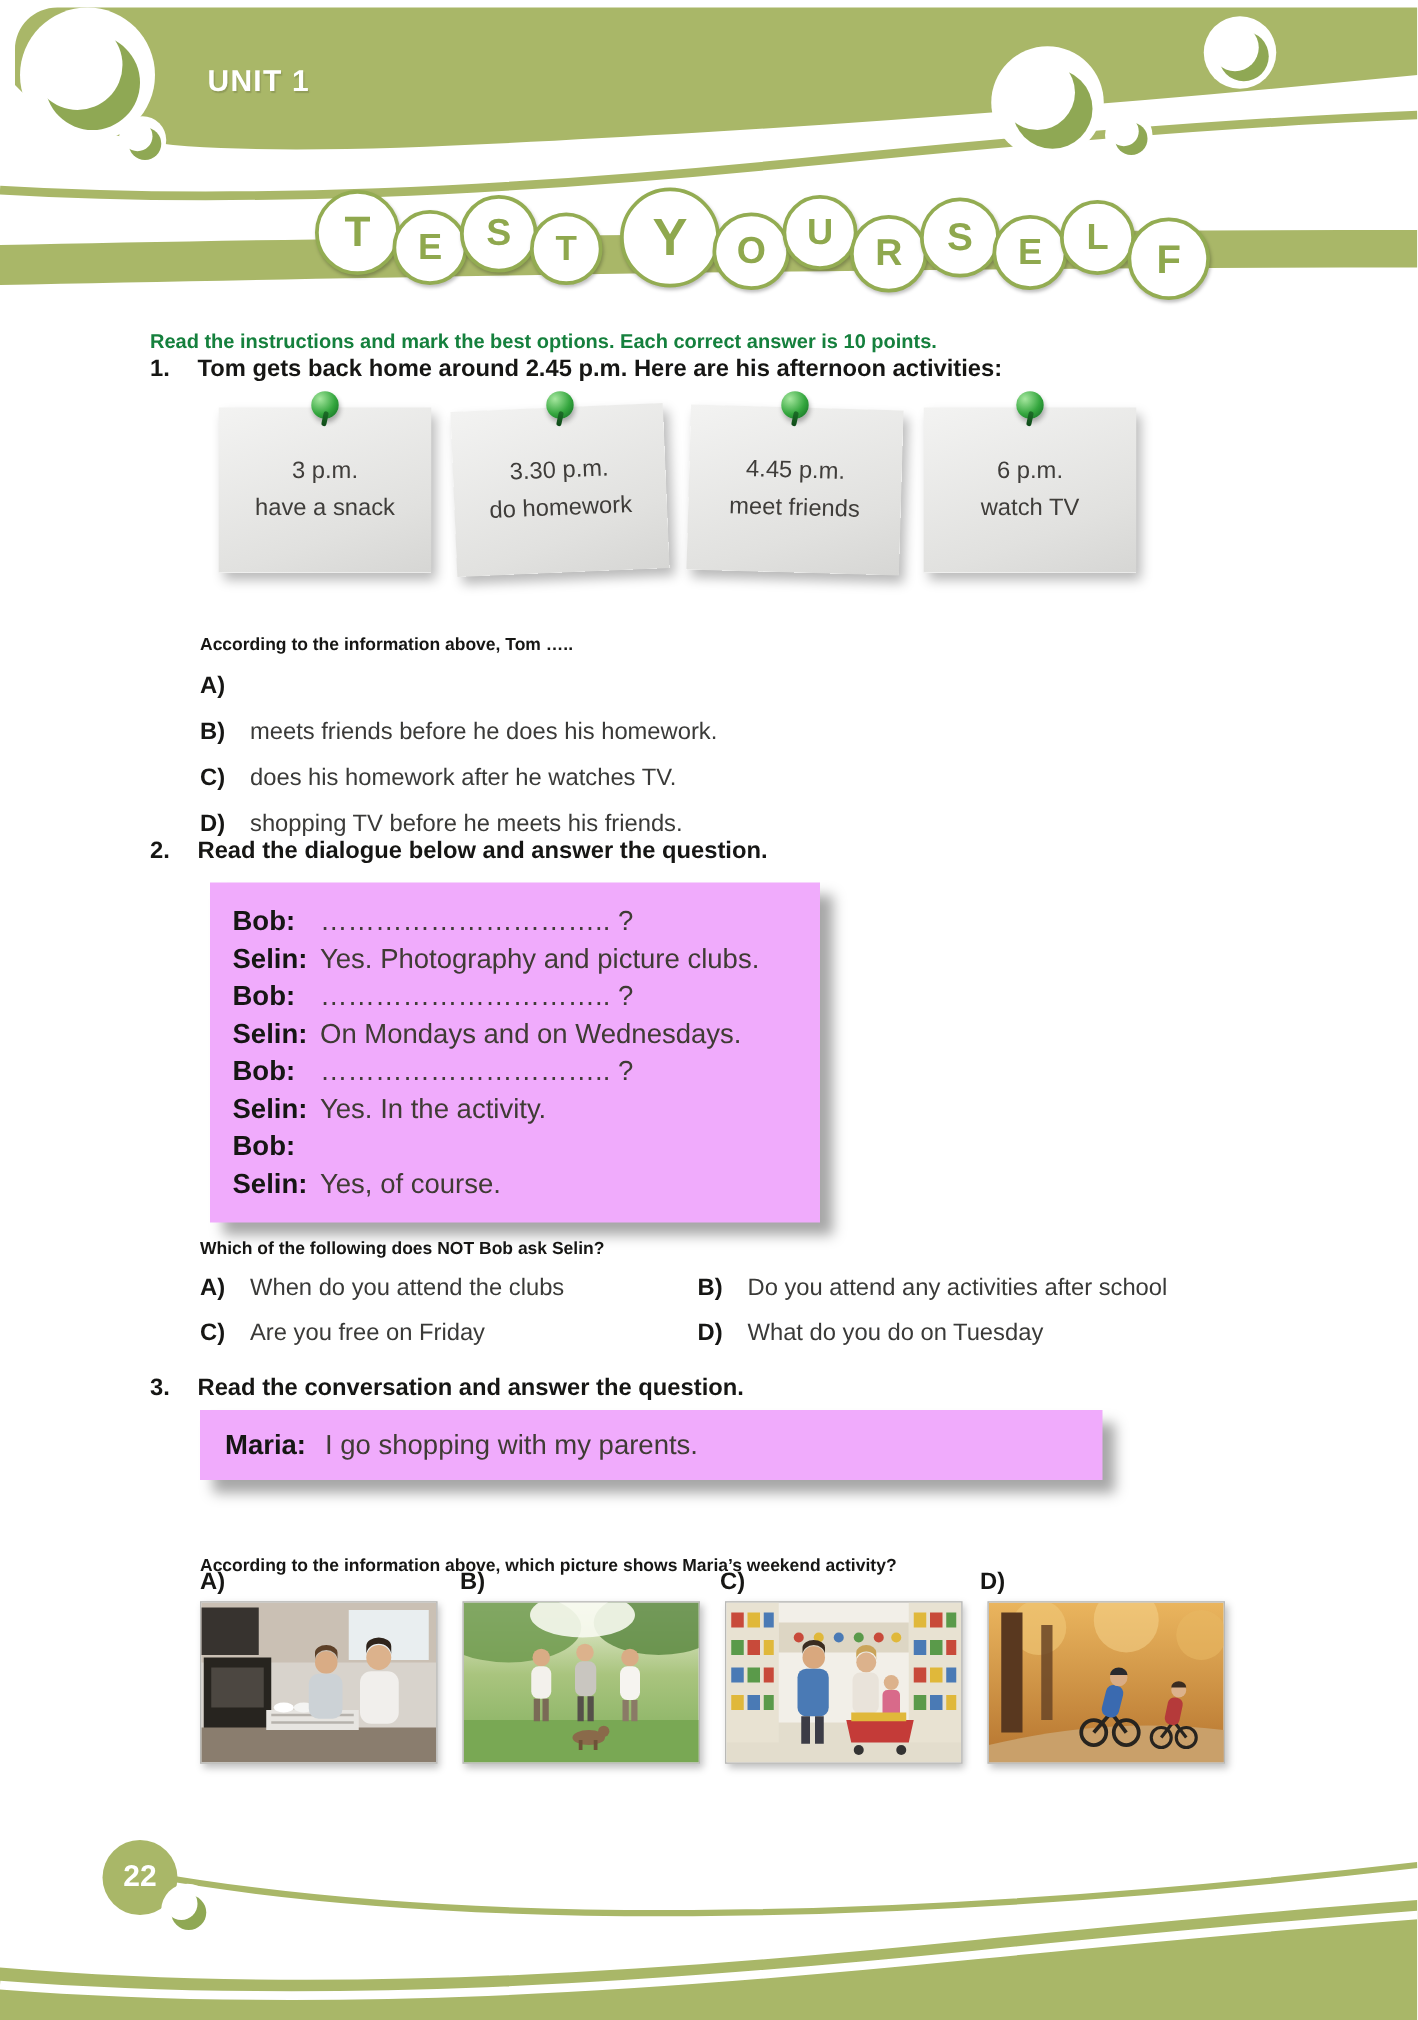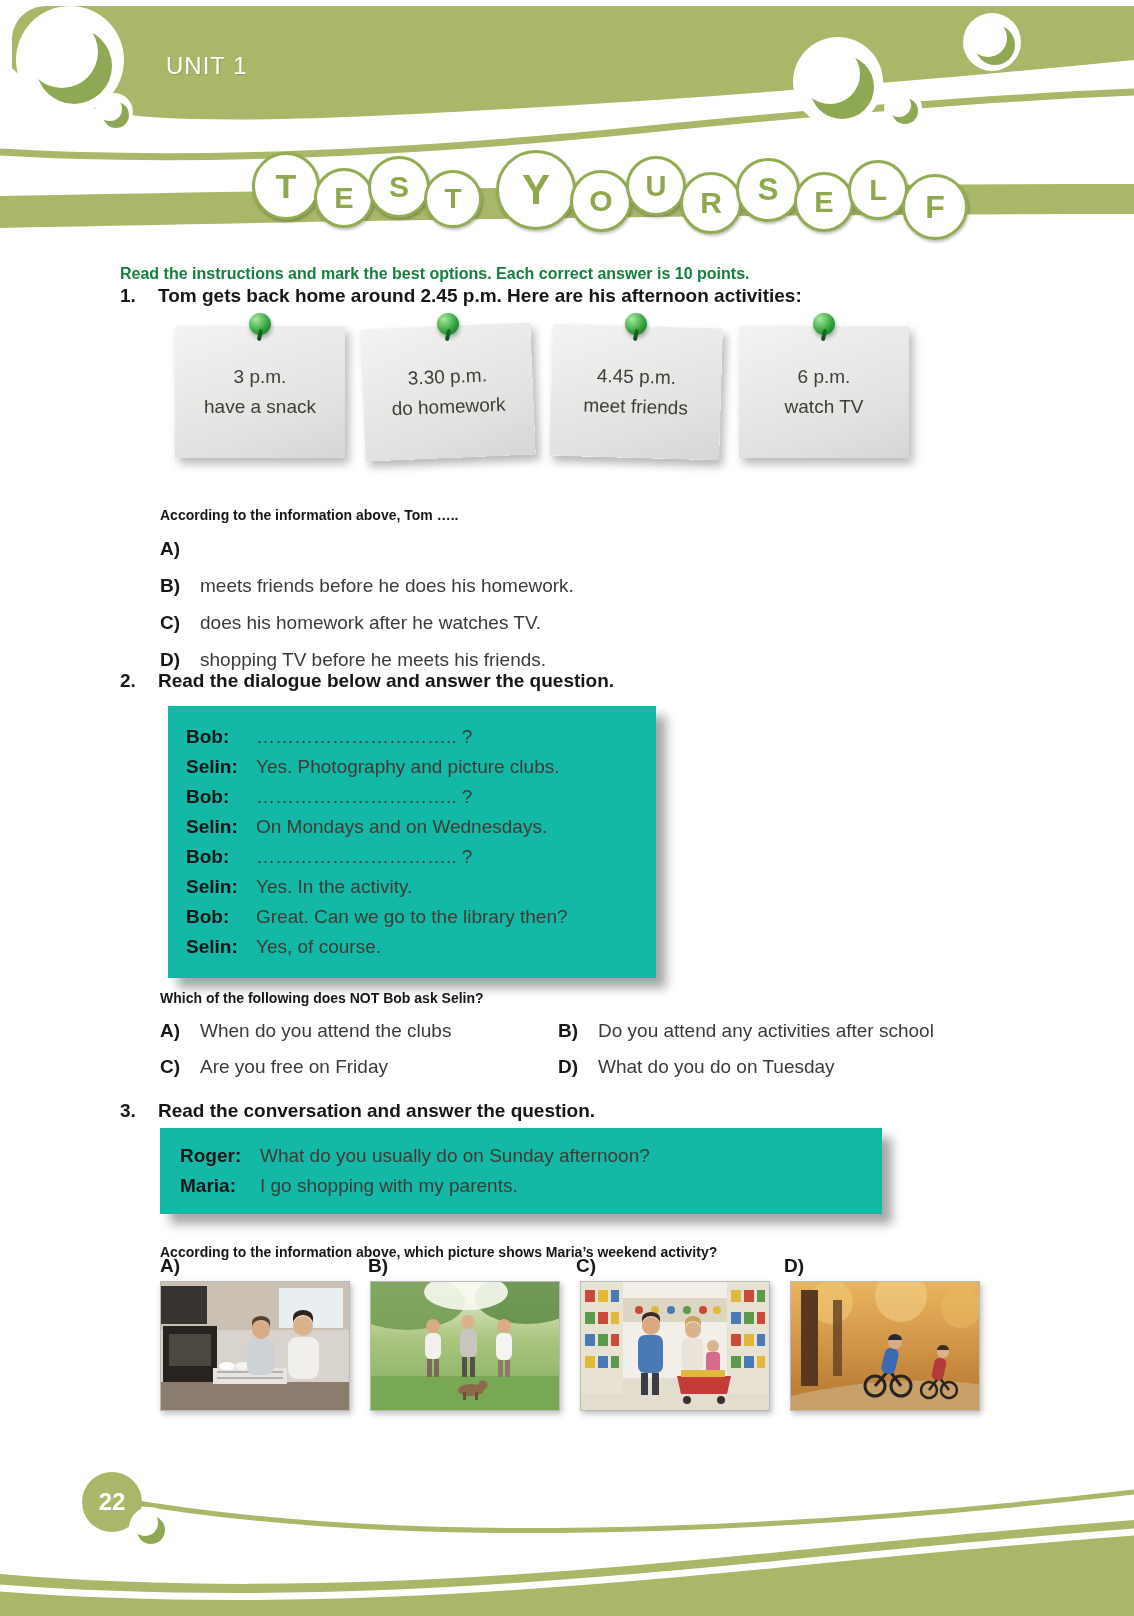--- a/index.html
+++ b/index.html
@@ -5,21 +5,21 @@
   html,body{margin:0;padding:0;}
   body{
     width:1134px;height:1616px;position:relative;background:#fff;
     font-family:"Liberation Sans",sans-serif;color:#3a3a38;overflow:hidden;
   }
 
   
   .header-svg{position:absolute;top:0;left:0;z-index:1;}
   .unit-label{
     position:absolute;left:166px;top:52px;z-index:2;color:#fff;
-    font-size:24px;font-weight:400;letter-spacing:1px;text-shadow:1px 1px 1px rgba(0,0,0,.15);
+    font-size:24px;font-weight:700;letter-spacing:1px;text-shadow:1px 1px 1px rgba(0,0,0,.15);
   }
 
   
   .title-row{position:absolute;left:252px;top:150px;z-index:3;display:flex;align-items:flex-start;}
   .bubble{
     display:flex;align-items:center;justify-content:center;border-radius:50%;
     background:#fff;border:3px solid #93ac52;color:#8fa84e;font-weight:700;
     box-shadow:1px 2px 3px rgba(0,0,0,.25);margin-right:-6px;
   }
   .s0{width:62px;height:62px;font-size:34px;transform:translateY(2px);}
@@ -64,22 +64,22 @@
 
   
   .optlist{position:absolute;left:160px;font-size:19px;}
   .optrow{display:flex;margin-bottom:9px;line-height:28px;}
   .optrow .olab{width:40px;font-weight:700;color:#161614;flex:0 0 40px;}
   .optgrid{position:absolute;left:160px;top:1017px;display:grid;grid-template-columns:398px auto;row-gap:8px;font-size:19px;}
   .optgrid .optrow{margin-bottom:0;}
 
   
   .dbox{
-    position:absolute;background:#14b8a6;box-shadow:10px 10px 10px rgba(0,0,0,.35);
-    font-size:19px;color:#3f3b34;z-index:2;
+    position:absolute;background:#f0abfc;box-shadow:10px 10px 10px rgba(0,0,0,.35);
+    font-size:22px;color:#3f3b34;z-index:2;
   }
   #dbox1{left:168px;top:706px;width:452px;padding:16px 18px;}
   #dbox2{left:160px;top:1128px;width:682px;padding:13px 20px;}
   .dline{display:flex;line-height:30px;}
   .spk{font-weight:700;color:#161614;flex:0 0 70px;}
   #dbox2 .spk{flex:0 0 80px;}
 
   
   .pic-labels{position:absolute;left:160px;top:1255px;width:900px;height:24px;font-size:19px;font-weight:700;color:#161614;}
   .pic-labels span{position:absolute;top:0;}
@@ -235,21 +235,20 @@
   <div class="dline">
     <span class="spk">Bob:</span>
     <span>………………………….. ?</span>
   </div>
   <div class="dline">
     <span class="spk">Selin:</span>
     <span>Yes. In the activity.</span>
   </div>
   <div class="dline">
     <span class="spk">Bob:</span>
-    <span>Great. Can we go to the library then?</span>
   </div>
   <div class="dline">
     <span class="spk">Selin:</span>
     <span>Yes, of course.</span>
   </div>
 </div>
 
 <div class="stem" style="left:160px;top:990px;">Which of the following does NOT Bob ask Selin?</div>
 
 <div class="optgrid">
@@ -270,24 +269,20 @@
     <span>What do you do on Tuesday</span>
   </div>
 </div>
 
 <div class="qhead" id="q3-head">
   <span class="qnum">3.</span>
   <span>Read the conversation and answer the question.</span>
 </div>
 
 <div class="dbox" id="dbox2">
-  <div class="dline">
-    <span class="spk">Roger:</span>
-    <span>What do you usually do on Sunday afternoon?</span>
-  </div>
   <div class="dline">
     <span class="spk">Maria:</span>
     <span>I go shopping with my parents.</span>
   </div>
 </div>
 
 <div class="stem" style="left:160px;top:1244px;">According to the information above, which picture shows Maria’s weekend activity?</div>
 
 <div class="pic-labels">
   <span class="plab-0">A)</span>

